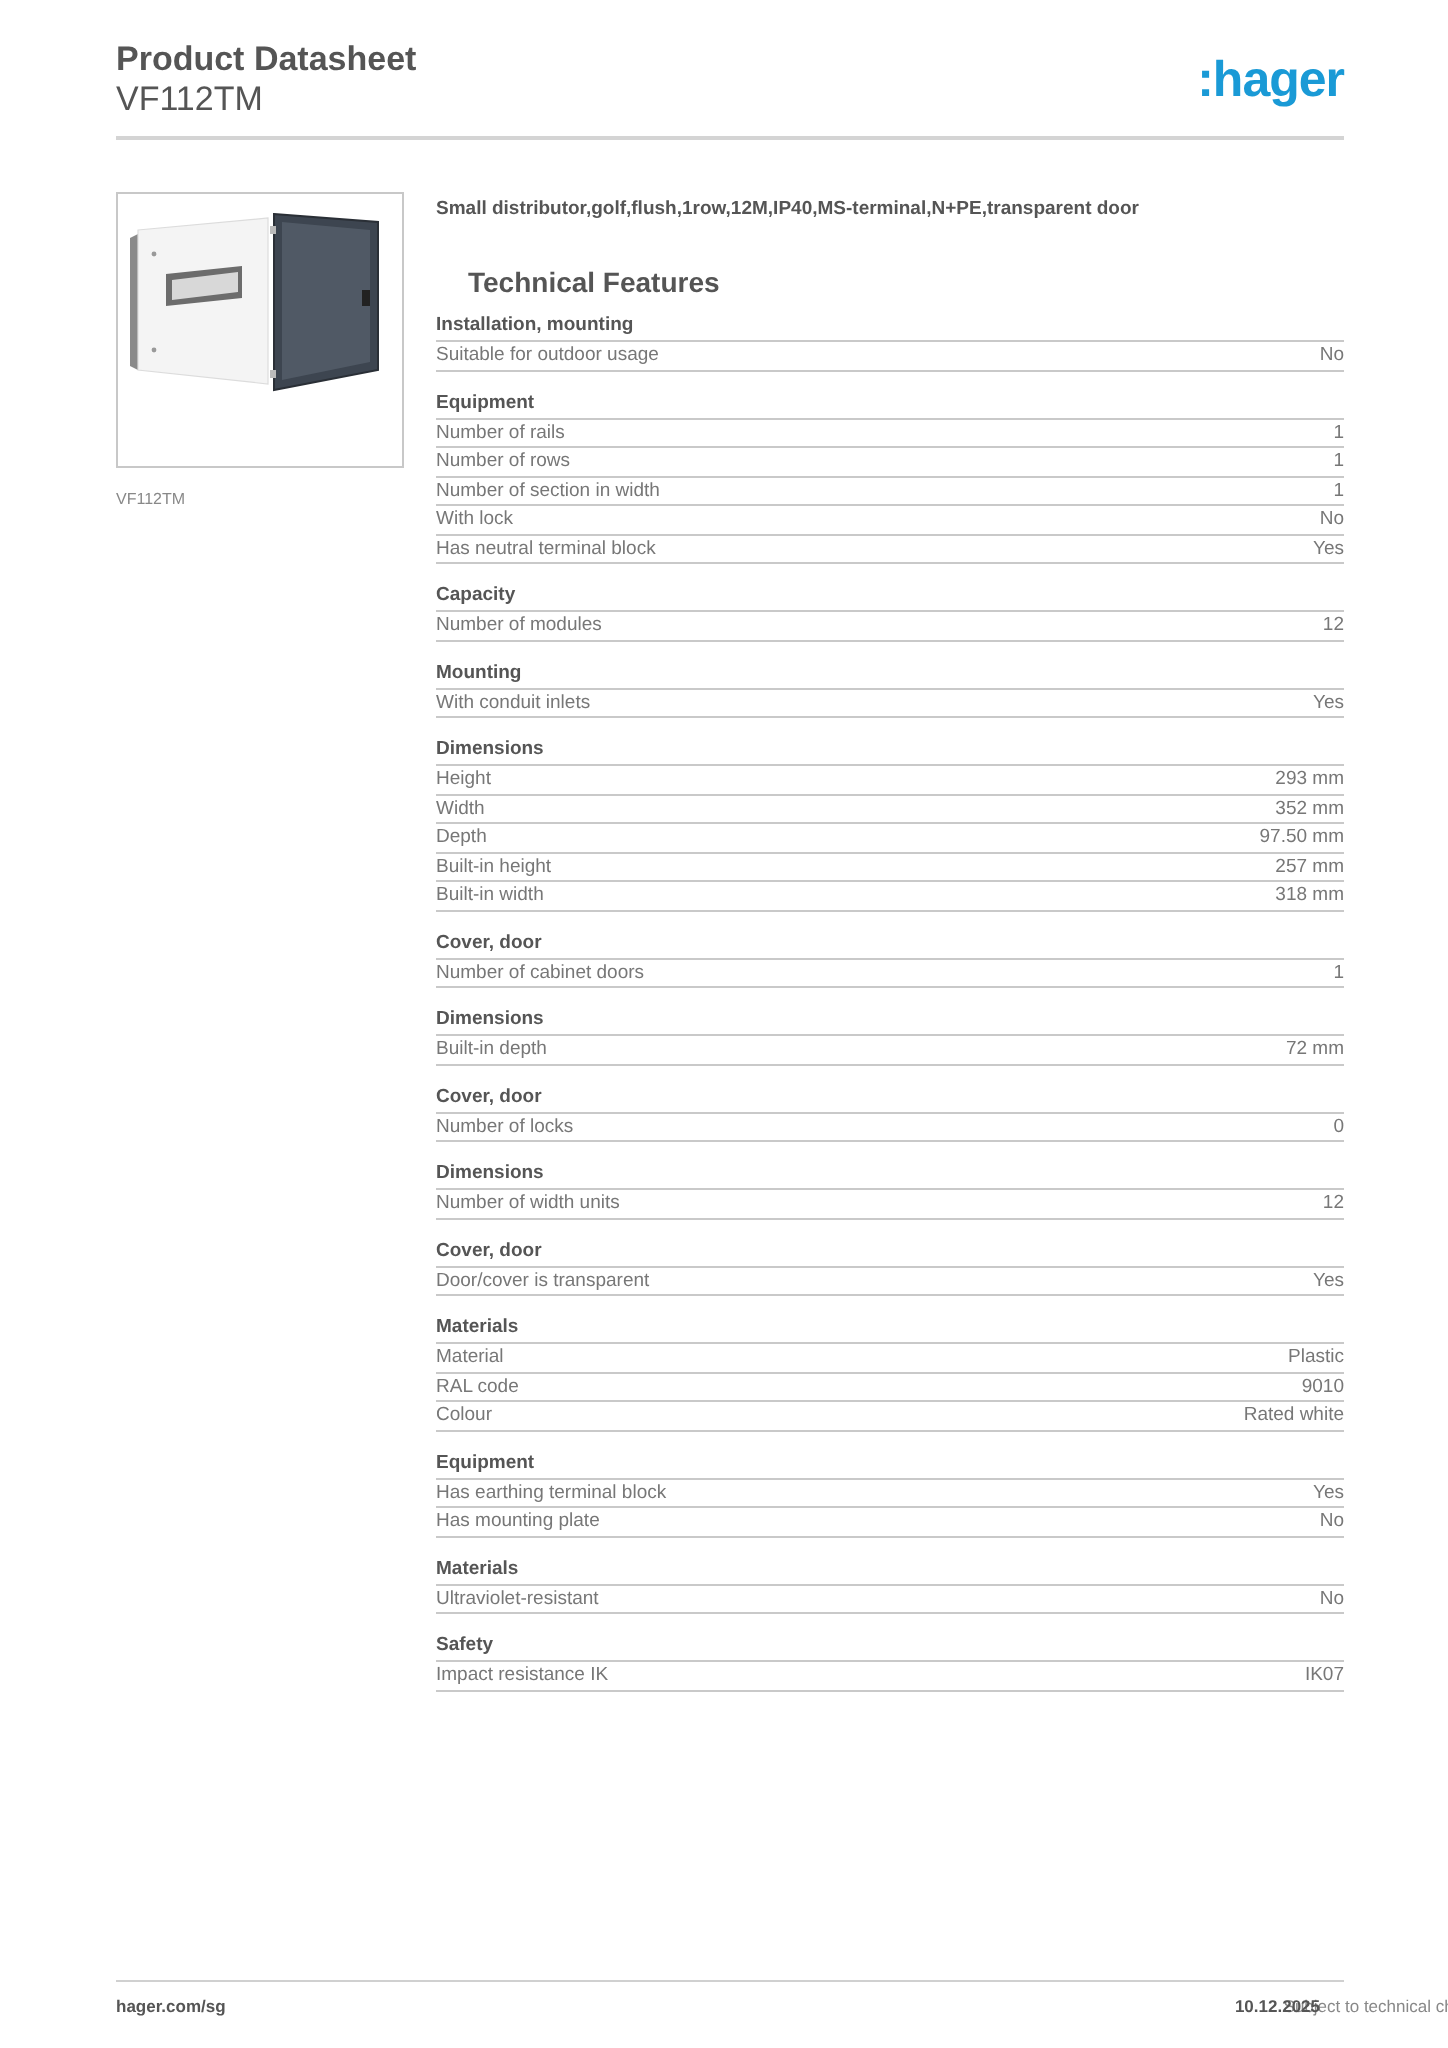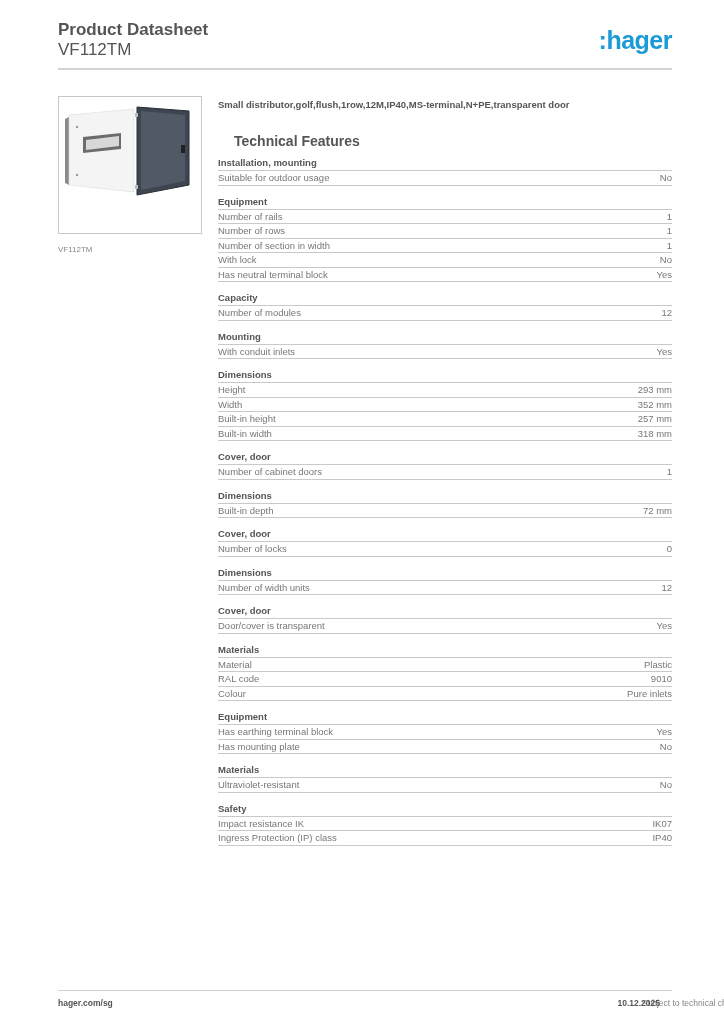--- a/index.html
+++ b/index.html
@@ -112,20 +112,24 @@
         <div class="group-title">Dimensions</div>
         <div class="row">
           <span>Height</span>
           <span>293 mm</span>
         </div>
         <div class="row">
           <span>Width</span>
           <span>352 mm</span>
         </div>
         <div class="row">
+          <span>Depth</span>
+          <span>97.50 mm</span>
+        </div>
+        <div class="row">
           <span>Built-in height</span>
           <span>257 mm</span>
         </div>
         <div class="row">
           <span>Built-in width</span>
           <span>318 mm</span>
         </div>
       </div>
       <div class="group">
         <div class="group-title">Cover, door</div>
@@ -167,21 +171,21 @@
         <div class="row">
           <span>Material</span>
           <span>Plastic</span>
         </div>
         <div class="row">
           <span>RAL code</span>
           <span>9010</span>
         </div>
         <div class="row">
           <span>Colour</span>
-          <span>Pure inlets</span>
+          <span>Rated white</span>
         </div>
       </div>
       <div class="group">
         <div class="group-title">Equipment</div>
         <div class="row">
           <span>Has earthing terminal block</span>
           <span>Yes</span>
         </div>
         <div class="row">
           <span>Has mounting plate</span>
@@ -193,24 +197,20 @@
         <div class="row">
           <span>Ultraviolet-resistant</span>
           <span>No</span>
         </div>
       </div>
       <div class="group">
         <div class="group-title">Safety</div>
         <div class="row">
           <span>Impact resistance IK</span>
           <span>IK07</span>
-        </div>
-        <div class="row">
-          <span>Ingress Protection (IP) class</span>
-          <span>IP40</span>
         </div>
       </div>
     </div>
 </div>
 
 <div class="footer-rule"></div>
 <div class="footer">
   <span class="f-left">hager.com/sg</span>
   <span class="f-mid">Subject to technical changes</span>
   <span class="f-right">10.12.2025</span>

